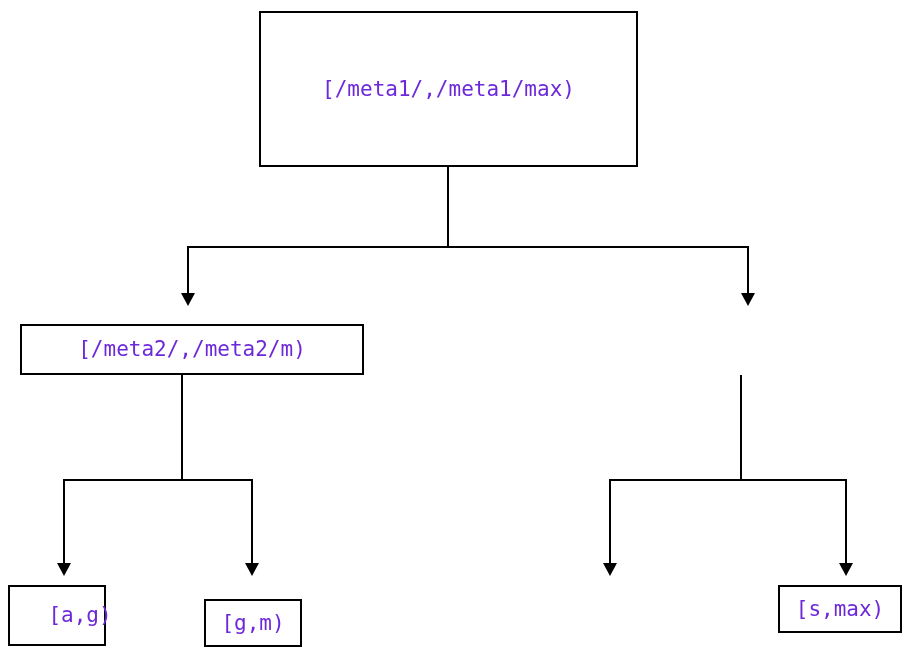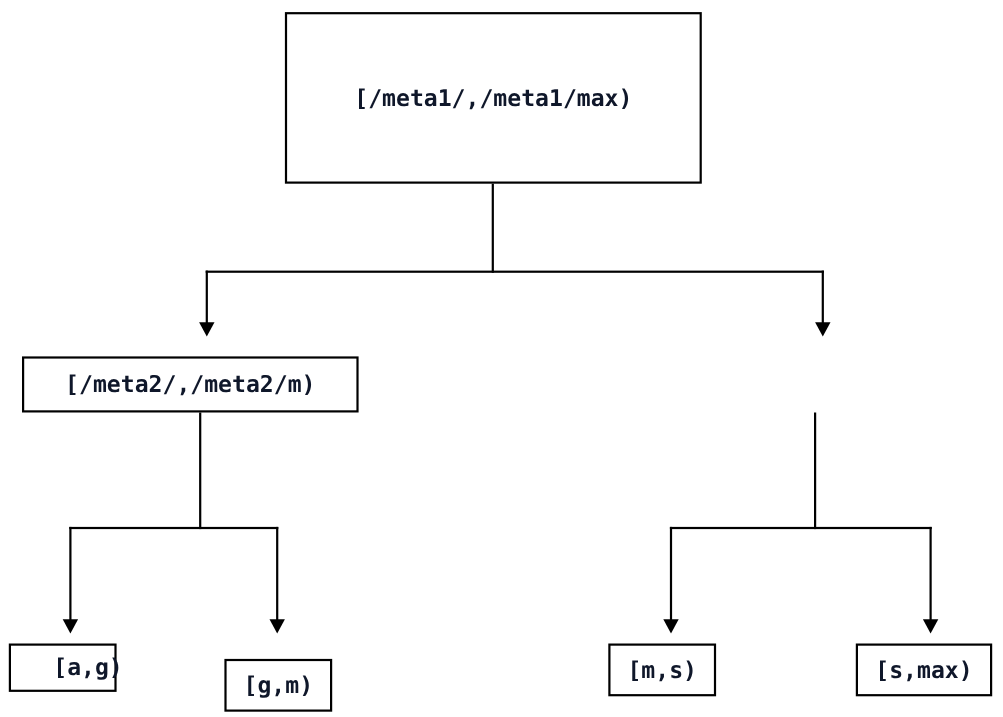--- a/index.html
+++ b/index.html
@@ -27,22 +27,21 @@
     align-items: center;
     justify-content: center;
     color: #000000;
   }
   .node-label {
     font-family: "DejaVu Sans Mono", "Liberation Mono", monospace;
     font-size: 21px;
     line-height: 1;
     letter-spacing: 0px;
     white-space: pre;
-    color: #0f172a;
-    font-weight: bold;
+    color: #6d28d9;
   }
   
   .node.root .node-label {
     font-size: 21px;
   }
   .edge-v {
     position: absolute;
     width: 2px;
     background: #000000;
   }
@@ -69,48 +68,45 @@
     <span class="node-label">[/meta1/,/meta1/max)</span>
   </div>
 
   <div class="edge-v" style="left:447px; top:167px; height:81px;"></div>
   <div class="edge-h" style="left:187px; top:246px; width:562px;"></div>
   <div class="edge-v" style="left:187px; top:246px; height:48px;"></div>
   <div class="edge-v" style="left:747px; top:246px; height:48px;"></div>
   <div class="arrow" style="left:181px; top:293px;"></div>
   <div class="arrow" style="left:741px; top:293px;"></div>
 
-  <div class="node" style="left:20px; top:324px; width:306px; height:51px;">
+  <div class="node" style="left:20px; top:324px; width:344px; height:51px;">
     <span class="node-label">[/meta2/,/meta2/m)</span>
   </div>
 
 
   <div class="edge-v" style="left:181px; top:375px; height:106px;"></div>
   <div class="edge-h" style="left:63px; top:479px; width:190px;"></div>
   <div class="edge-v" style="left:63px; top:479px; height:85px;"></div>
   <div class="edge-v" style="left:251px; top:479px; height:85px;"></div>
   <div class="arrow" style="left:57px; top:563px;"></div>
   <div class="arrow" style="left:245px; top:563px;"></div>
 
   <div class="edge-v" style="left:740px; top:375px; height:106px;"></div>
   <div class="edge-h" style="left:609px; top:479px; width:238px;"></div>
   <div class="edge-v" style="left:609px; top:479px; height:85px;"></div>
   <div class="edge-v" style="left:845px; top:479px; height:85px;"></div>
   <div class="arrow" style="left:603px; top:563px;"></div>
   <div class="arrow" style="left:839px; top:563px;"></div>
 
-  <div class="node" style="left:8px; top:585px; width:98px; height:44px;padding-left:46px;">
+  <div class="node" style="left:8px; top:585px; width:98px; height:61px;padding-left:46px;">
     <span class="node-label">[a,g)</span>
   </div>
 
   <div class="node" style="left:204px; top:599px; width:98px; height:48px;">
     <span class="node-label">[g,m)</span>
   </div>
 
-  <div class="node" style="left:553px; top:585px; width:98px; height:48px;">
-    <span class="node-label">[m,s)</span>
-  </div>
 
   <div class="node" style="left:778px; top:585px; width:124px; height:48px;">
     <span class="node-label">[s,max)</span>
   </div>
 
 </div>
 
 </body></html>

